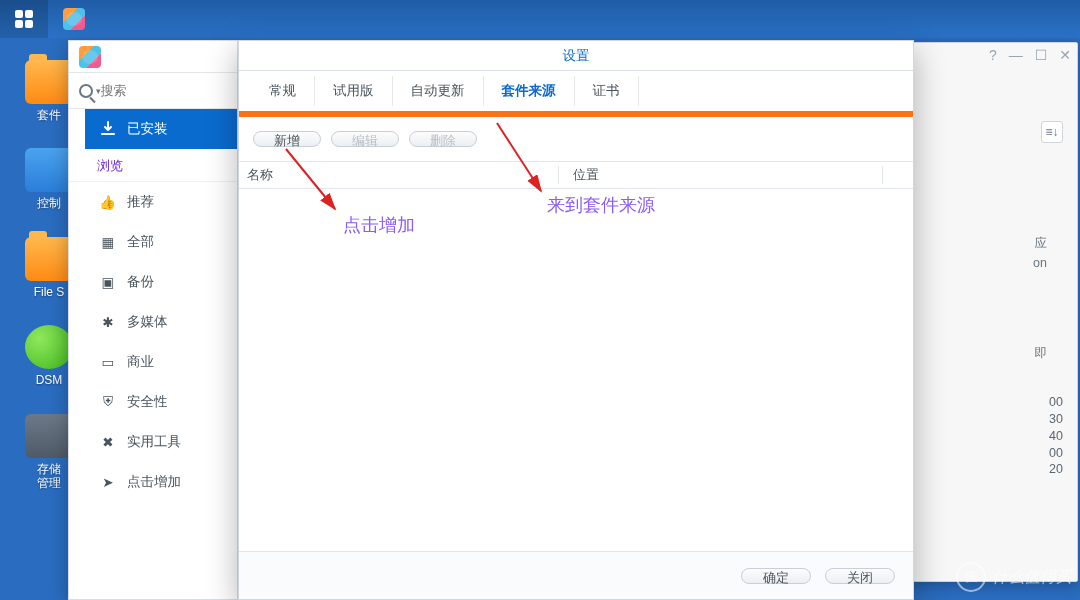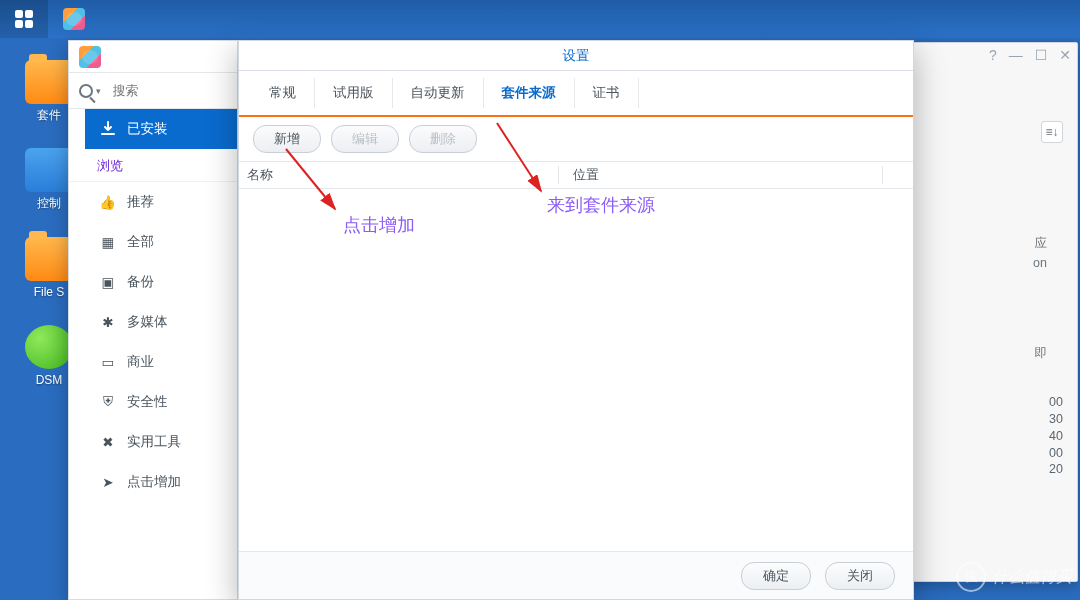--- a/index.html
+++ b/index.html
@@ -30,37 +30,37 @@
   .backwin { position:absolute; left:908px; top:42px; width:170px; height:540px; background:#f7f7f7; border:1px solid #cfd6dd; border-radius:2px; box-shadow:0 4px 14px rgba(0,0,0,0.25); }
   .backwin .ctrls { position:absolute; right:6px; top:4px; display:flex; gap:12px; color:#9aa5b1; font-size:14px;}
   .backwin .body { padding:70px 10px 8px 10px; color:#6b767f; font-size:12.5px; line-height:1.6;}
   .backwin .iconbtn { position:absolute; top:78px; right:14px; width:22px; height:22px; border:1px solid #cfd6dd; border-radius:3px; background:#fff; display:flex; align-items:center; justify-content:center; color:#6b767f; font-size:12px;}
   .backwin .frag { margin-top:40px;}
 
   
   .pkgwin { position:absolute; left:68px; top:40px; width:170px; height:560px; background:#fff; border:1px solid #d7dde3; box-shadow:0 6px 18px rgba(0,0,0,0.28); display:flex; flex-direction:column; }
   .pkgwin .titlebar { height:32px; display:flex; align-items:center; padding:0 10px; border-bottom:1px solid #e3e7eb;}
   .pkgwin .search { height:36px; display:flex; align-items:center; padding:0 10px; border-bottom:1px solid #e3e7eb; color:#6b767f; position:relative;}
-  .pkgwin .search input{ border:none; outline:none; font-size:13px; color:#333; width:100px; margin-left:12px; background:transparent;}
+  .pkgwin .search input{ border:none; outline:none; font-size:13px; color:#333; width:100px; margin-left:0; background:transparent;}
   .mag { width:14px; height:14px; border:2px solid #6b767f; border-radius:50%; position:relative; display:inline-block;}
   .mag::after{content:"";position:absolute;right:-5px;bottom:-5px;width:7px;height:2px;background:#6b767f;transform:rotate(45deg);}
   .caret { font-size:9px; margin-left:3px;}
   .side-item { height:40px; display:flex; align-items:center; padding:0 14px; color:#4a545d; font-size:13.5px; cursor:pointer; gap:10px;margin-left:16px;}
   .side-item.active { background:#0a6bce; color:#fff;}
   .side-sec { padding:8px 28px 6px; font-size:13px; color:#6d28d9; border-bottom:1px solid #eef1f4;}
   .sico { width:18px; height:18px; display:inline-flex; align-items:center; justify-content:center; color:inherit;}
 
   
   .dlg { position:absolute; left:238px; top:40px; width:676px; height:560px; background:#fff; border:1px solid #d0d7de; box-shadow:0 10px 30px rgba(0,0,0,0.3); display:flex; flex-direction:column;}
   .dlg-title { height:30px; display:flex; align-items:center; justify-content:center; color:#0a6bce; font-size:13.5px; border-bottom:1px solid #d8dee4; font-weight:500;}
-  .tabs { height:46px; display:flex; align-items:center; padding:0 12px; gap:0; border-bottom:2px solid #f97316;}
+  .tabs { height:46px; display:flex; align-items:center; padding:0 12px; gap:0; border-bottom:6px solid #f97316;}
   .tab { padding:0 18px; height:30px; line-height:30px; font-size:13.5px; color:#4a545d; border-right:1px solid #e6e9ec; cursor:pointer;}
   .tab.active { color:#0a6bce; font-weight:600;}
   .toolbar { height:44px; display:flex; align-items:center; gap:10px; padding:0 14px;}
-  .btn { height:28px; min-width:56px; padding:0 20px; background:linear-gradient(#fcfcfd,#eceff2); border:1px solid #c8cfd6; border-radius:13px; color:#4a545d; font-size:13px; cursor:pointer;}
+  .btn { height:16px; min-width:56px; padding:0 20px; background:linear-gradient(#fcfcfd,#eceff2); border:1px solid #c8cfd6; border-radius:13px; color:#4a545d; font-size:13px; cursor:pointer;}
   .btn:disabled{ color:#b9c0c7; cursor:default;}
   .tbl-head { height:28px; display:flex; align-items:center; border-top:1px solid #e3e7eb; border-bottom:1px solid #e3e7eb; font-size:13px; color:#4a545d;}
   .th1{ width:320px; padding-left:8px; border-right:1px solid #e3e7eb;}
   .th2{ flex:1; padding-left:14px; border-right:1px solid #e3e7eb;}
   .tbl-body{ flex:1; position:relative;}
   .dlg-footer{ height:48px; display:flex; align-items:center; justify-content:flex-end; gap:14px; padding:0 18px; border-top:1px solid #e3e7eb; background:#fafbfc;}
   .btn-primary{ min-width:70px;}
 
   
   .anno{ position:absolute; color:#8b5cf6; font-size:18px; pointer-events:none;}
@@ -97,20 +97,25 @@
     <div class="desk-ico ico-panel"></div>
     <div class="desk-label">控制</div>
   </div>
   <div class="desk-item">
     <div class="desk-ico ico-folder"></div>
     <div class="desk-label">File S</div>
   </div>
   <div class="desk-item">
     <div class="desk-ico ico-green"></div>
     <div class="desk-label">DSM</div>
+  </div>
+  <div class="desk-item">
+    <div class="desk-ico ico-grey"></div>
+    <div class="desk-label" style="white-space:pre-line">存储
+管理</div>
   </div>
 </div>
 
 <div class="backwin">
   <div class="ctrls">
     <span>?</span>
     <span>—</span>
     <span>☐</span>
     <span>✕</span>
   </div>

